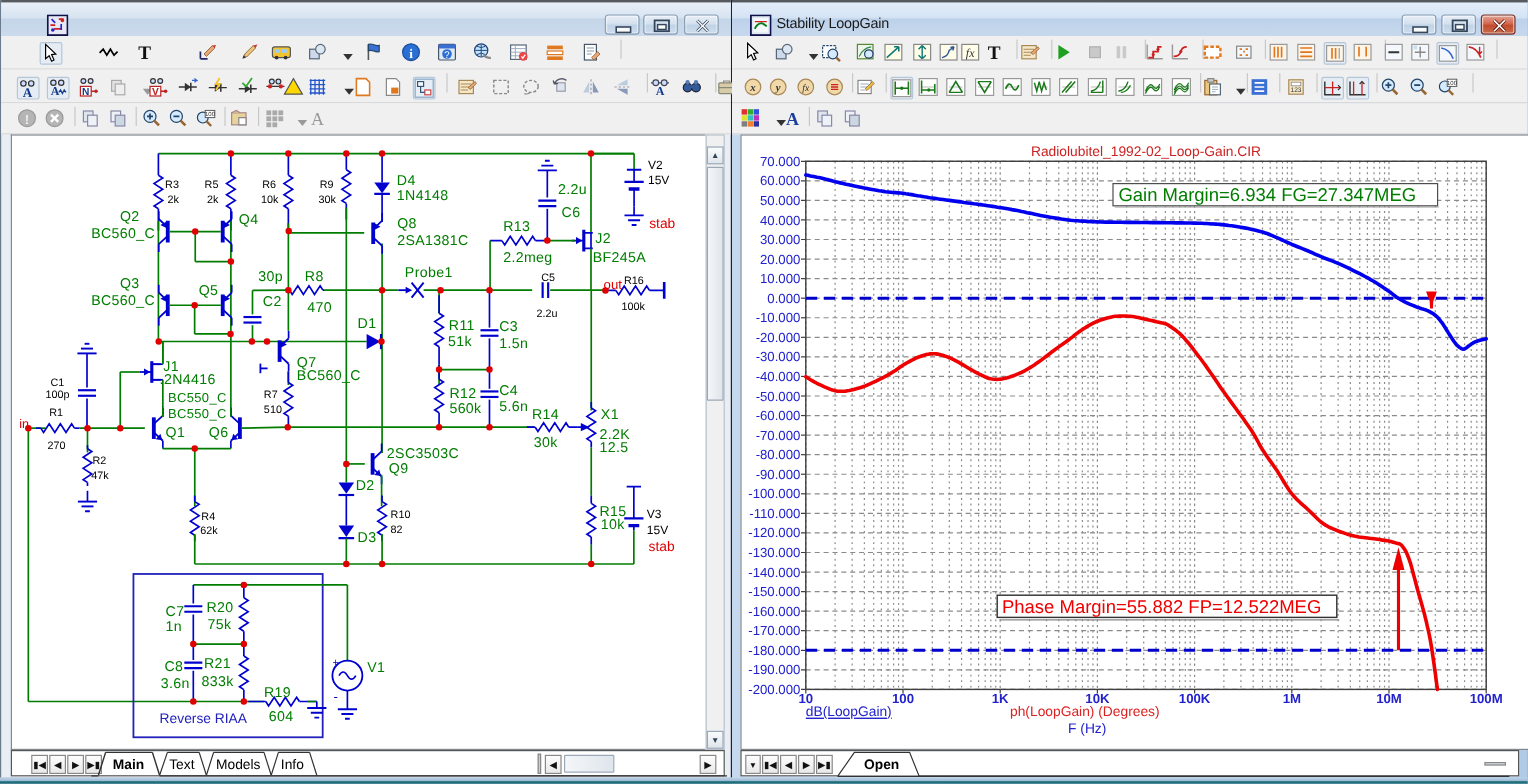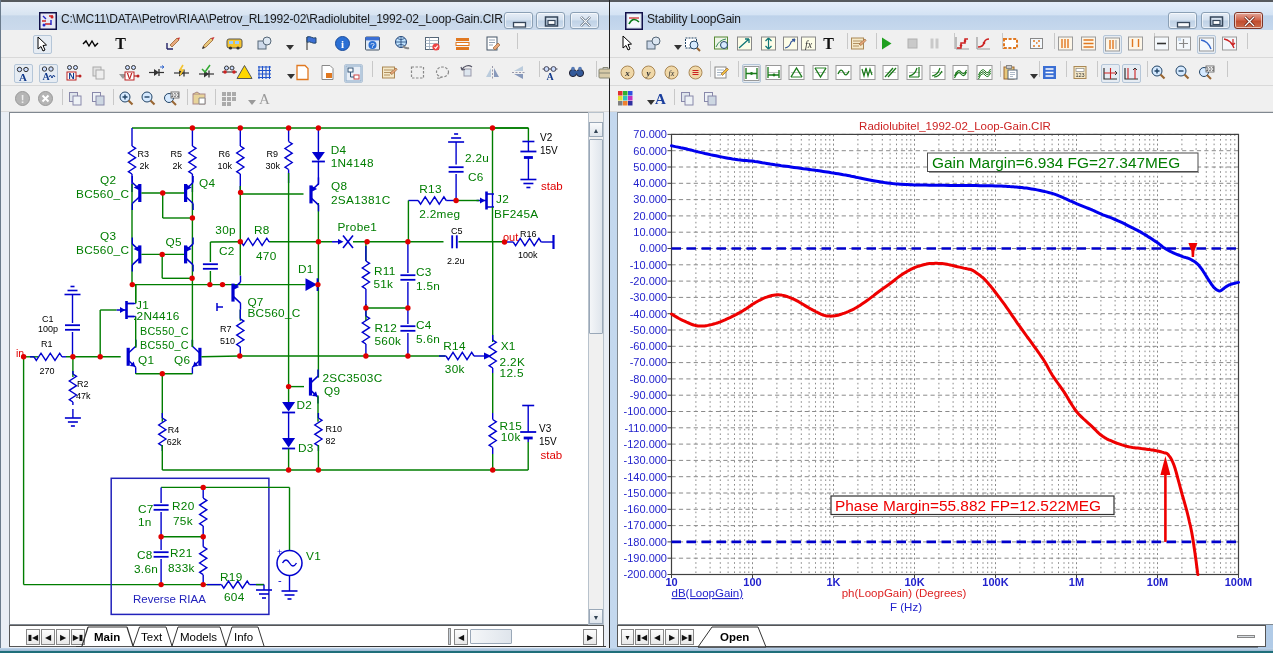--- a/index.html
+++ b/index.html
@@ -27,21 +27,20 @@
 <div class="win" style="left:0;width:610px;background:#e9eef5;border-left:1px solid #6a7b8c;border-right:1px solid #222">
  <div class="titlebar">
   <svg width="18" height="18" style="position:absolute;left:38px;top:10px">
         <rect x="0" y="0" width="18" height="18" fill="#10104a"></rect>
         <rect x="1.5" y="1.5" width="15" height="15" fill="#e8e8f4"></rect>
         <path d="M3 9 h4 M10 4 h4 M6 12 h6" stroke="#c22" stroke-width="1.4"></path>
         <path d="M4 4 l3 3 M12 8 v5" stroke="#22c" stroke-width="1.4"></path>
         <circle cx="5" cy="13" r="1.5" fill="#22c"></circle>
         <circle cx="13" cy="5" r="1.5" fill="#c22"></circle>
       </svg>
-  <span class="ttext">C:\MC11\DATA\Petrov\RIAA\Petrov_RL1992-02\Radiolubitel_1992-02_Loop-Gain.CIR</span>
   <span class="wbtn" style="right:76px;top:10px">
         <svg width="29" height="17">
           <rect x="8.5" y="9.5" width="12" height="4.5" fill="#f8fafc" stroke="#35465a" stroke-width="1.3"></rect>
         </svg>
       </span>
   <span class="wbtn" style="right:44px;top:10px">
         <svg width="29" height="17">
           <rect x="8.5" y="4" width="12" height="9" fill="none" stroke="#35465a" stroke-width="1.5"></rect>
           <rect x="11" y="7.5" width="7" height="4" fill="#fff" stroke="#35465a" stroke-width="1.2"></rect>
         </svg>

